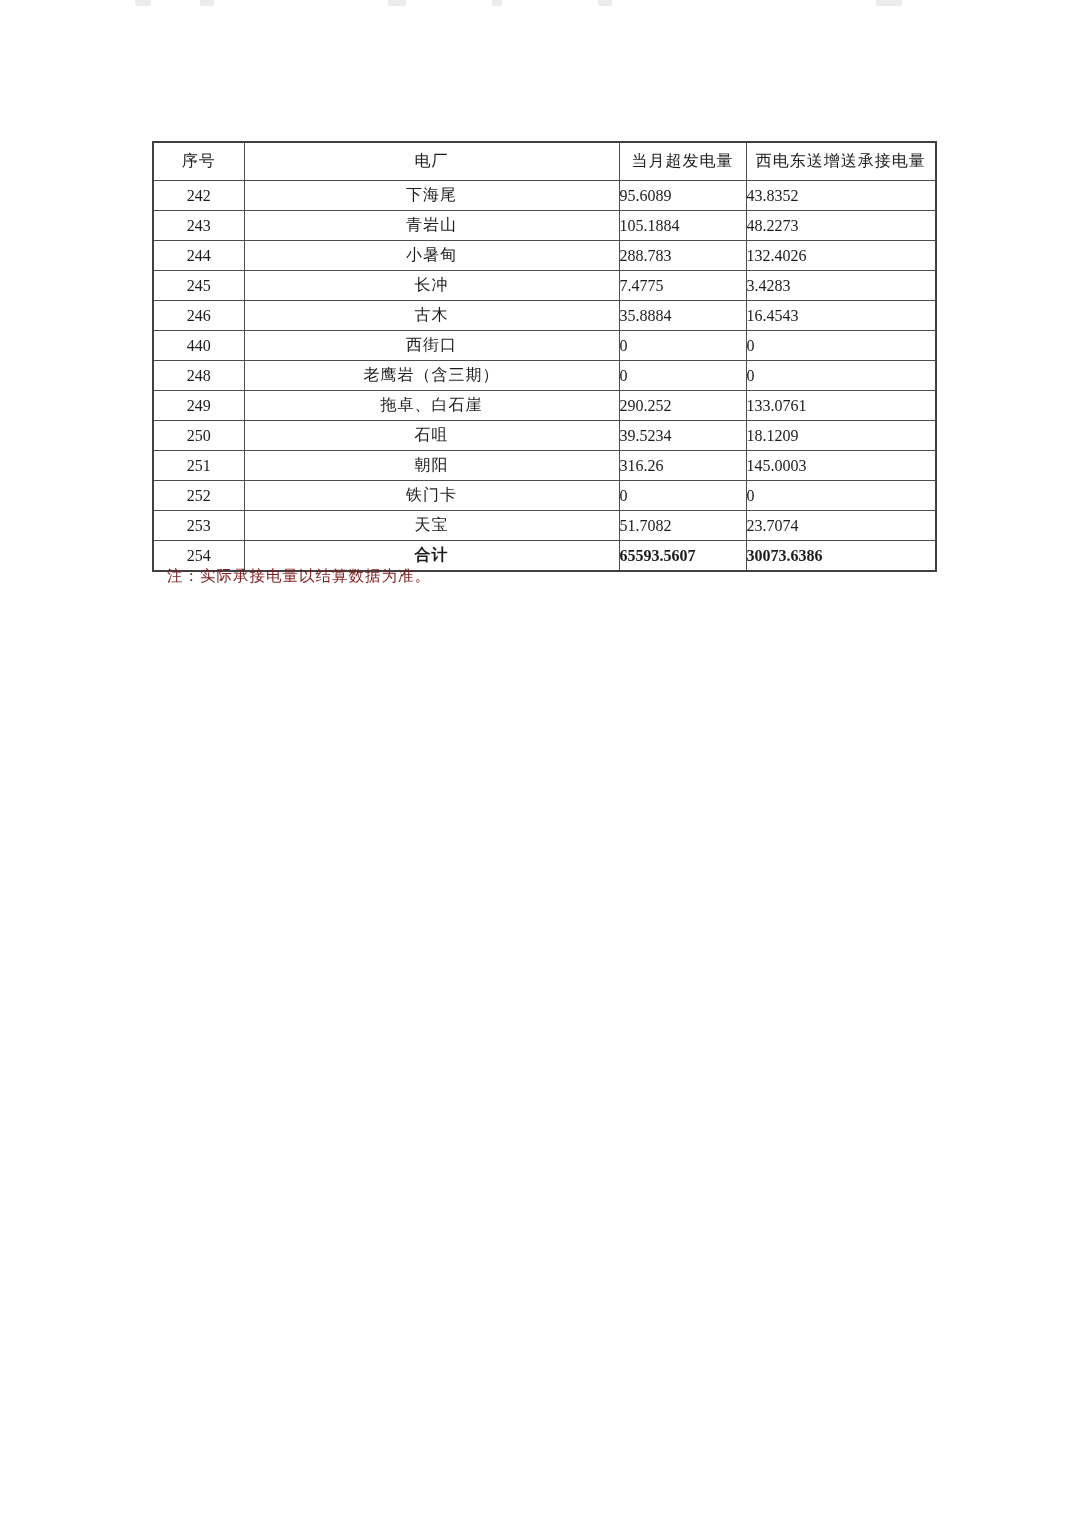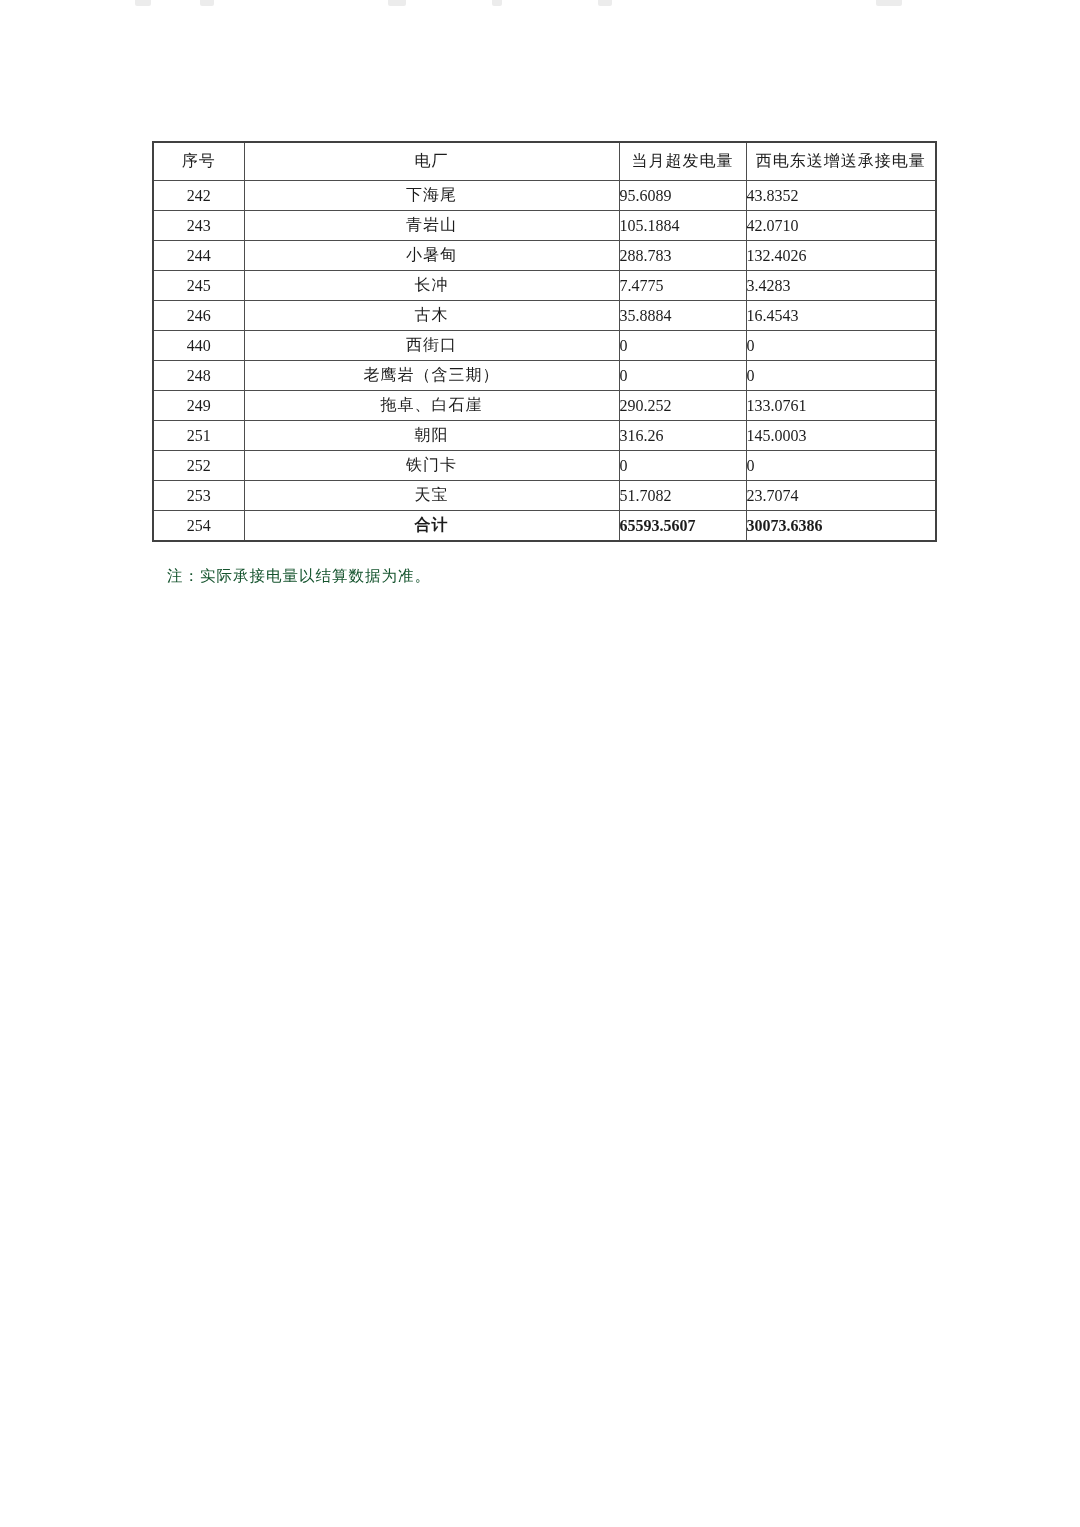--- a/index.html
+++ b/index.html
@@ -54,21 +54,21 @@
   td.c-no { text-align: center; }
   td.c-plant { text-align: center; padding-left: 15px; letter-spacing: 1px; }
   td.c-num { text-align: left; }
   tr.total-row td.c-plant,
   tr.total-row td.c-num { font-weight: bold; }
   .note {
     position: absolute;
     left: 167px;
     top: 566px;
     font-size: 15.5px;
-    color: #14532d;
+    color: #7f1d1d;
     letter-spacing: 1px;
   }
   .page-number {
     position: absolute;
     left: 0;
     top: 1388px;
     width: 1080px;
     text-align: center;
     font-size: 17px;
     color: #3a3a3a;
@@ -126,21 +126,21 @@
         <tr>
       <td class="c-no">242</td>
       <td class="c-plant">下海尾</td>
       <td class="c-num">95.6089</td>
       <td class="c-num">43.8352</td>
     </tr>
         <tr>
       <td class="c-no">243</td>
       <td class="c-plant">青岩山</td>
       <td class="c-num">105.1884</td>
-      <td class="c-num">42.0710</td>
+      <td class="c-num">48.2273</td>
     </tr>
         <tr>
       <td class="c-no">244</td>
       <td class="c-plant">小暑甸</td>
       <td class="c-num">288.783</td>
       <td class="c-num">132.4026</td>
     </tr>
         <tr>
       <td class="c-no">245</td>
       <td class="c-plant">长冲</td>
@@ -163,20 +163,26 @@
       <td class="c-no">248</td>
       <td class="c-plant">老鹰岩（含三期）</td>
       <td class="c-num">0</td>
       <td class="c-num">0</td>
     </tr>
         <tr>
       <td class="c-no">249</td>
       <td class="c-plant">拖卓、白石崖</td>
       <td class="c-num">290.252</td>
       <td class="c-num">133.0761</td>
+    </tr>
+        <tr>
+      <td class="c-no">250</td>
+      <td class="c-plant">石咀</td>
+      <td class="c-num">39.5234</td>
+      <td class="c-num">18.1209</td>
     </tr>
         <tr>
       <td class="c-no">251</td>
       <td class="c-plant">朝阳</td>
       <td class="c-num">316.26</td>
       <td class="c-num">145.0003</td>
     </tr>
         <tr>
       <td class="c-no">252</td>
       <td class="c-plant">铁门卡</td>

